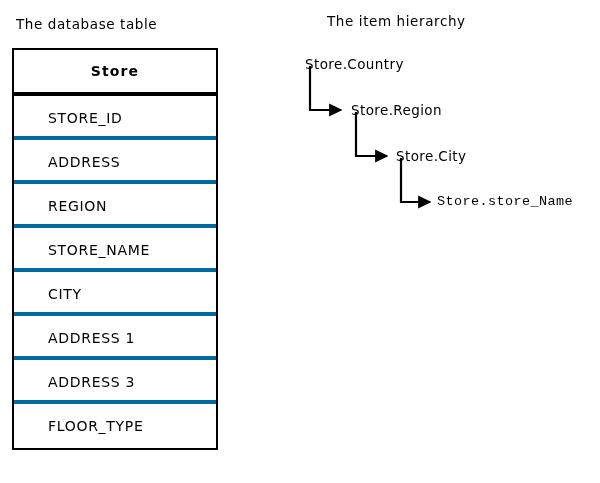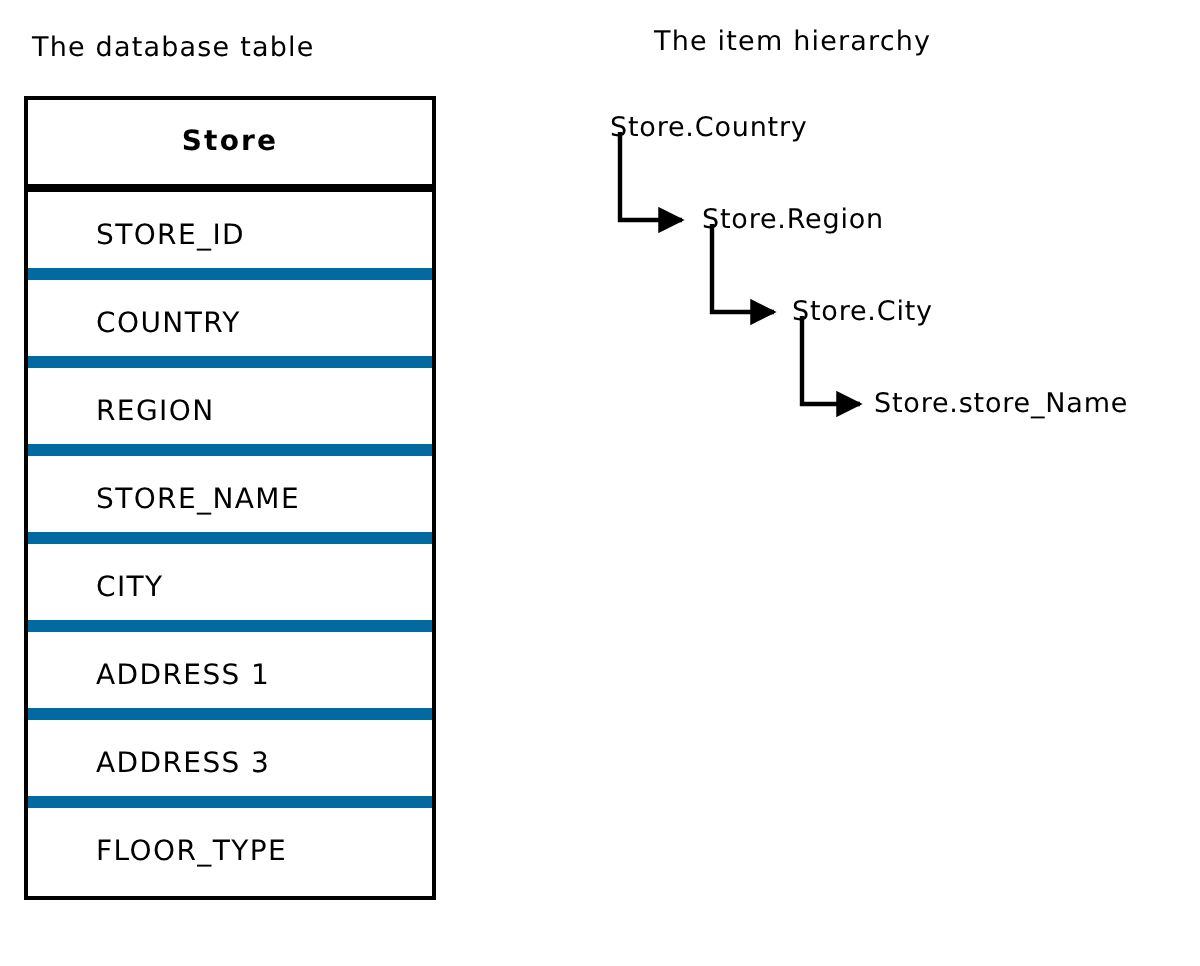--- a/index.html
+++ b/index.html
@@ -58,21 +58,21 @@
     letter-spacing: 1.1px;
     border-bottom: 4px solid #000;
     background: #fff;
   }
   .db-row {
     height: 44px;
     line-height: 44px;
     padding-left: 34px;
     font-size: 14px;
     letter-spacing: 0.7px;
-    border-bottom: 6px solid #0369a1;
+    border-bottom: 4px solid #0369a1;
     white-space: nowrap;
     background: #fff;
     box-sizing: border-box;
   }
   .db-row.last { border-bottom: none; }
 
   
   .hier {
     position: absolute;
     left: 300px;
@@ -102,21 +102,21 @@
 <body>
 
 <div class="canvas">
 
   <div class="caption" id="caption-table">The database table</div>
 
   <div class="db-table">
     <div class="db-header">Store</div>
 
     <div class="db-row">STORE_ID</div>
-    <div class="db-row">COUNTRY</div>
+    <div class="db-row">ADDRESS</div>
     <div class="db-row">REGION</div>
     <div class="db-row">STORE_NAME</div>
     <div class="db-row">CITY</div>
     <div class="db-row">ADDRESS 1</div>
     <div class="db-row">ADDRESS 3</div>
     <div class="db-row last">FLOOR_TYPE</div>
   </div>
 
   <div class="caption" id="caption-hier">The item hierarchy</div>
 
@@ -135,17 +135,17 @@
 
       <path d="M 101 106 L 101 150 L 130 150" fill="none" stroke="#000" stroke-width="2.2" marker-end="url(#arrowhead)"></path>
     </svg>
 
     <div class="hier-node" style="left:51px;  top:50px;">Store.Region</div>
 
     <div class="hier-node" style="left:5px;   top:4px;">Store.Country</div>
 
     <div class="hier-node" style="left:96px;  top:96px;">Store.City</div>
 
-    <div class="hier-node" style="left:137px; top:142px;">Store.store_Name</div>
+    <div class="hier-node" style="left:137px; top:142px;font-family:Liberation Mono, monospace;">Store.store_Name</div>
 
   </div>
 
 </div>
 
 </body></html>

